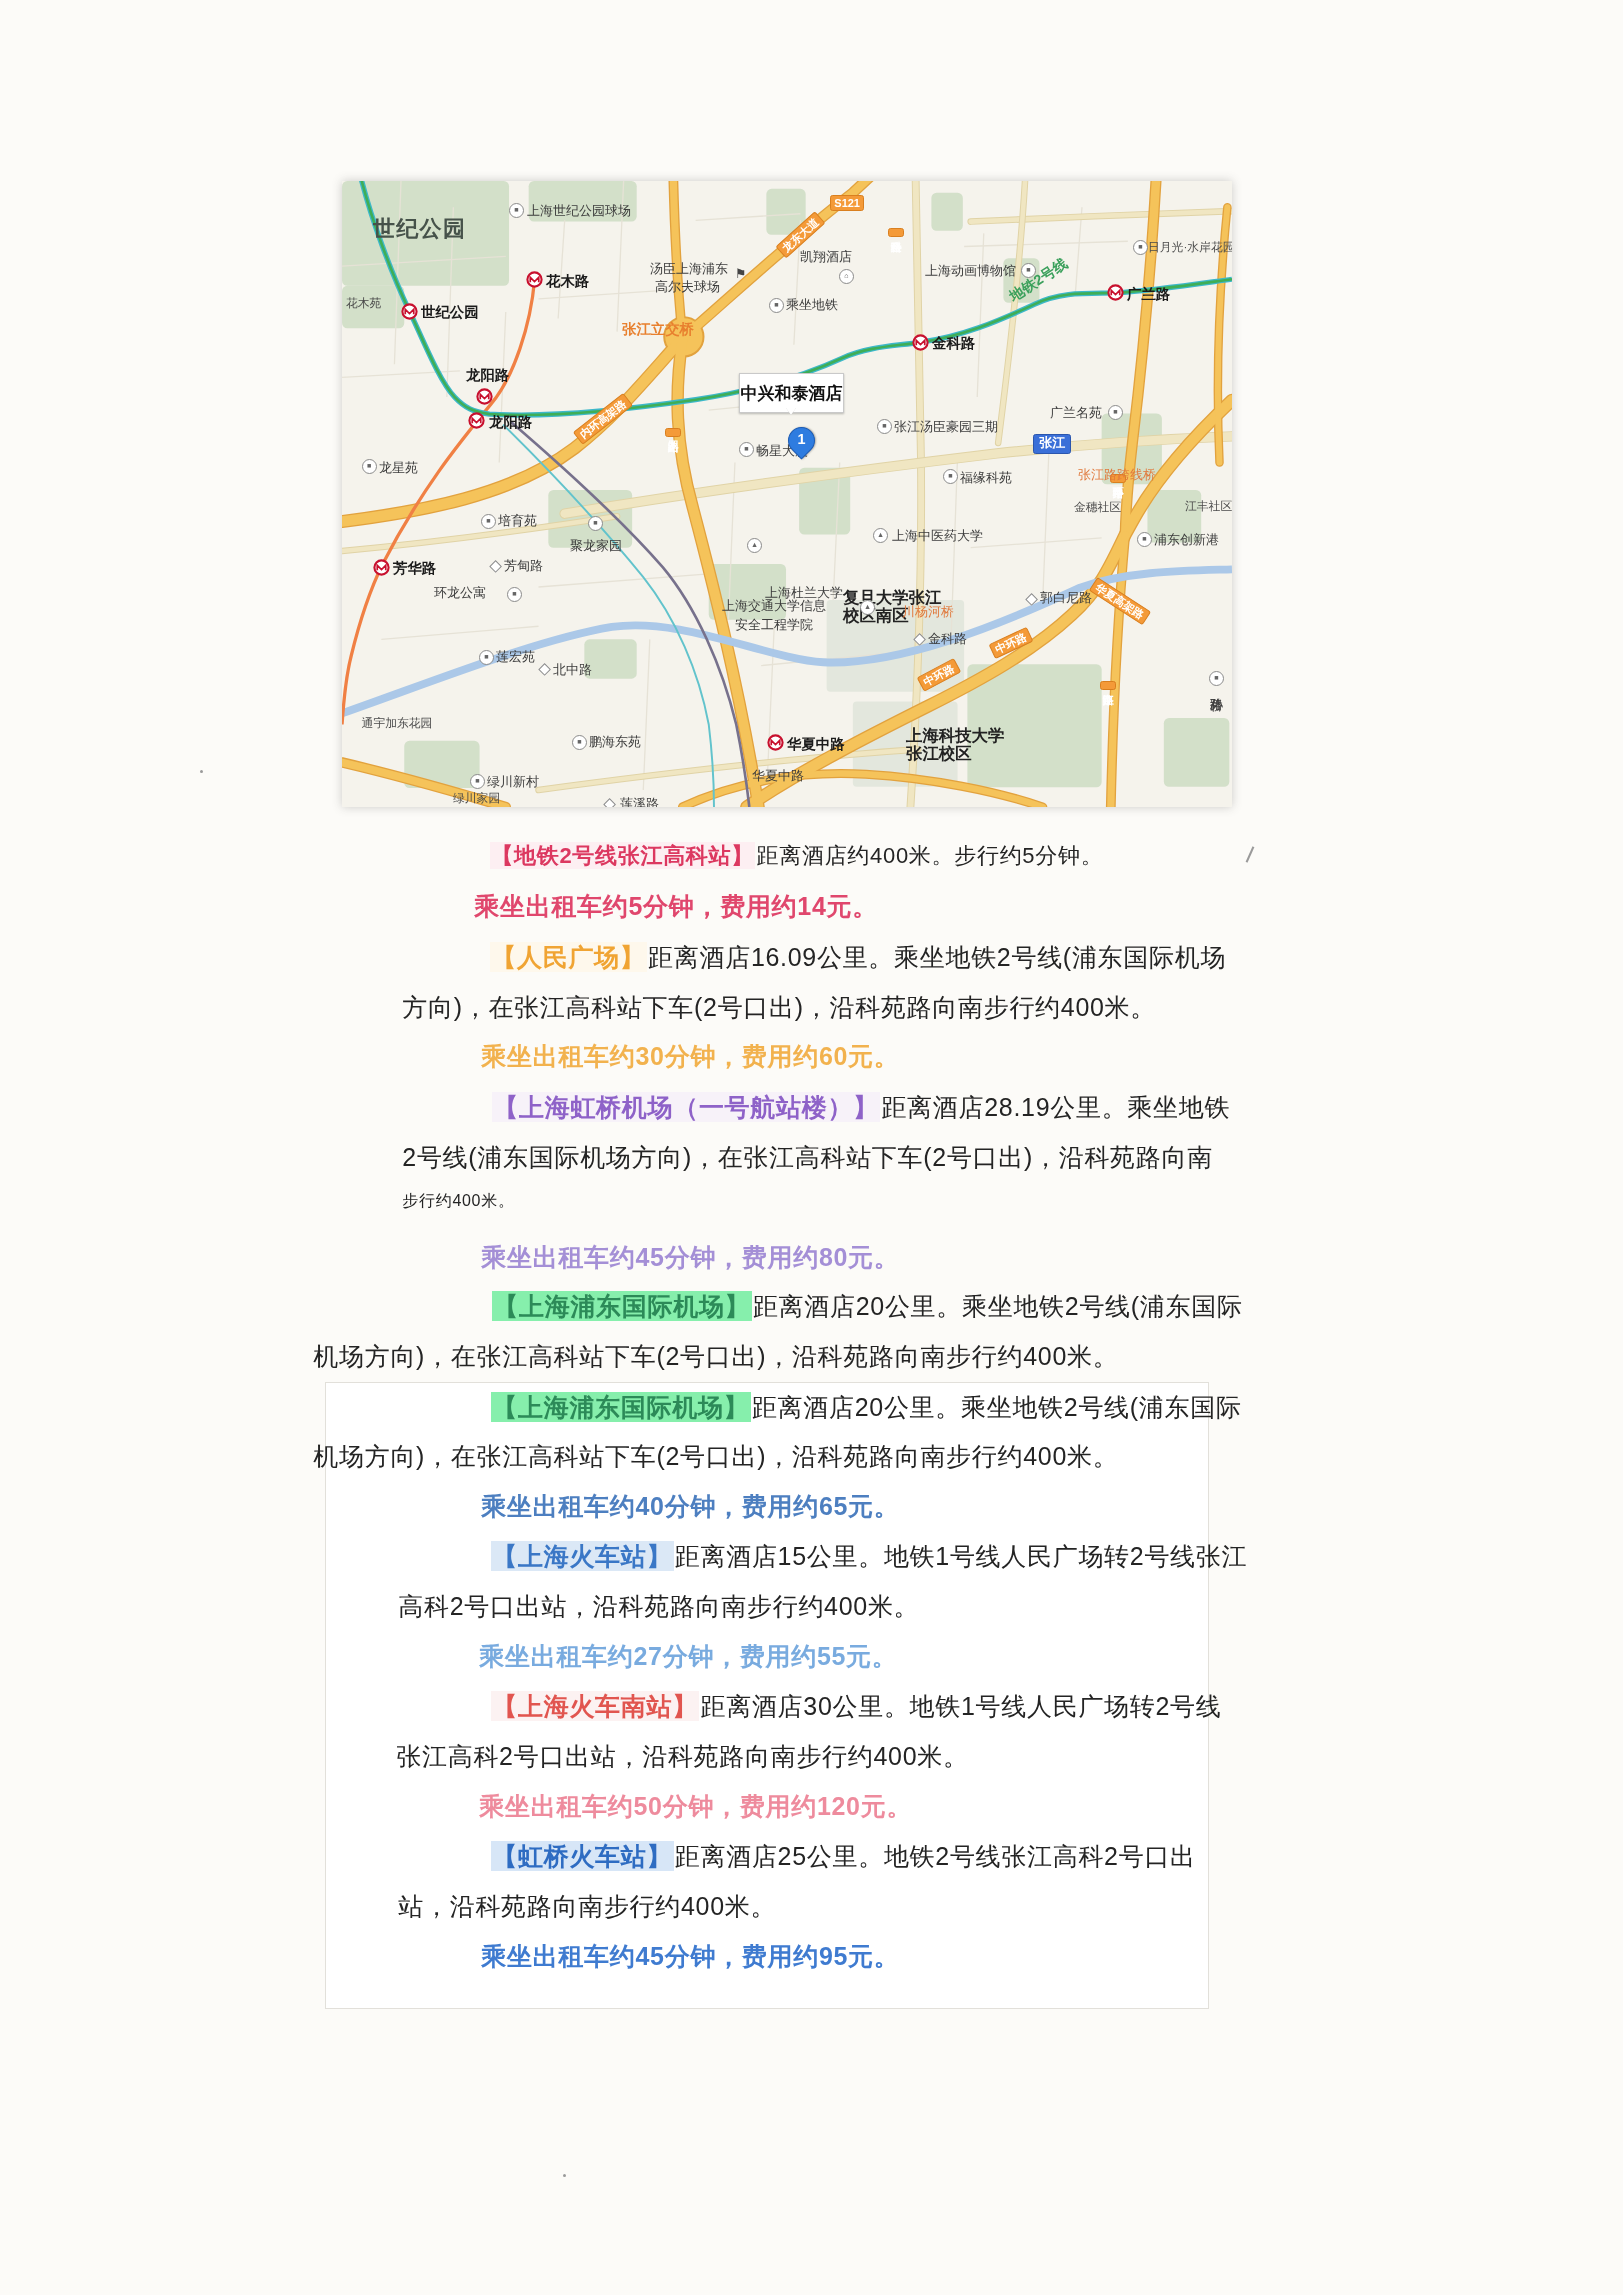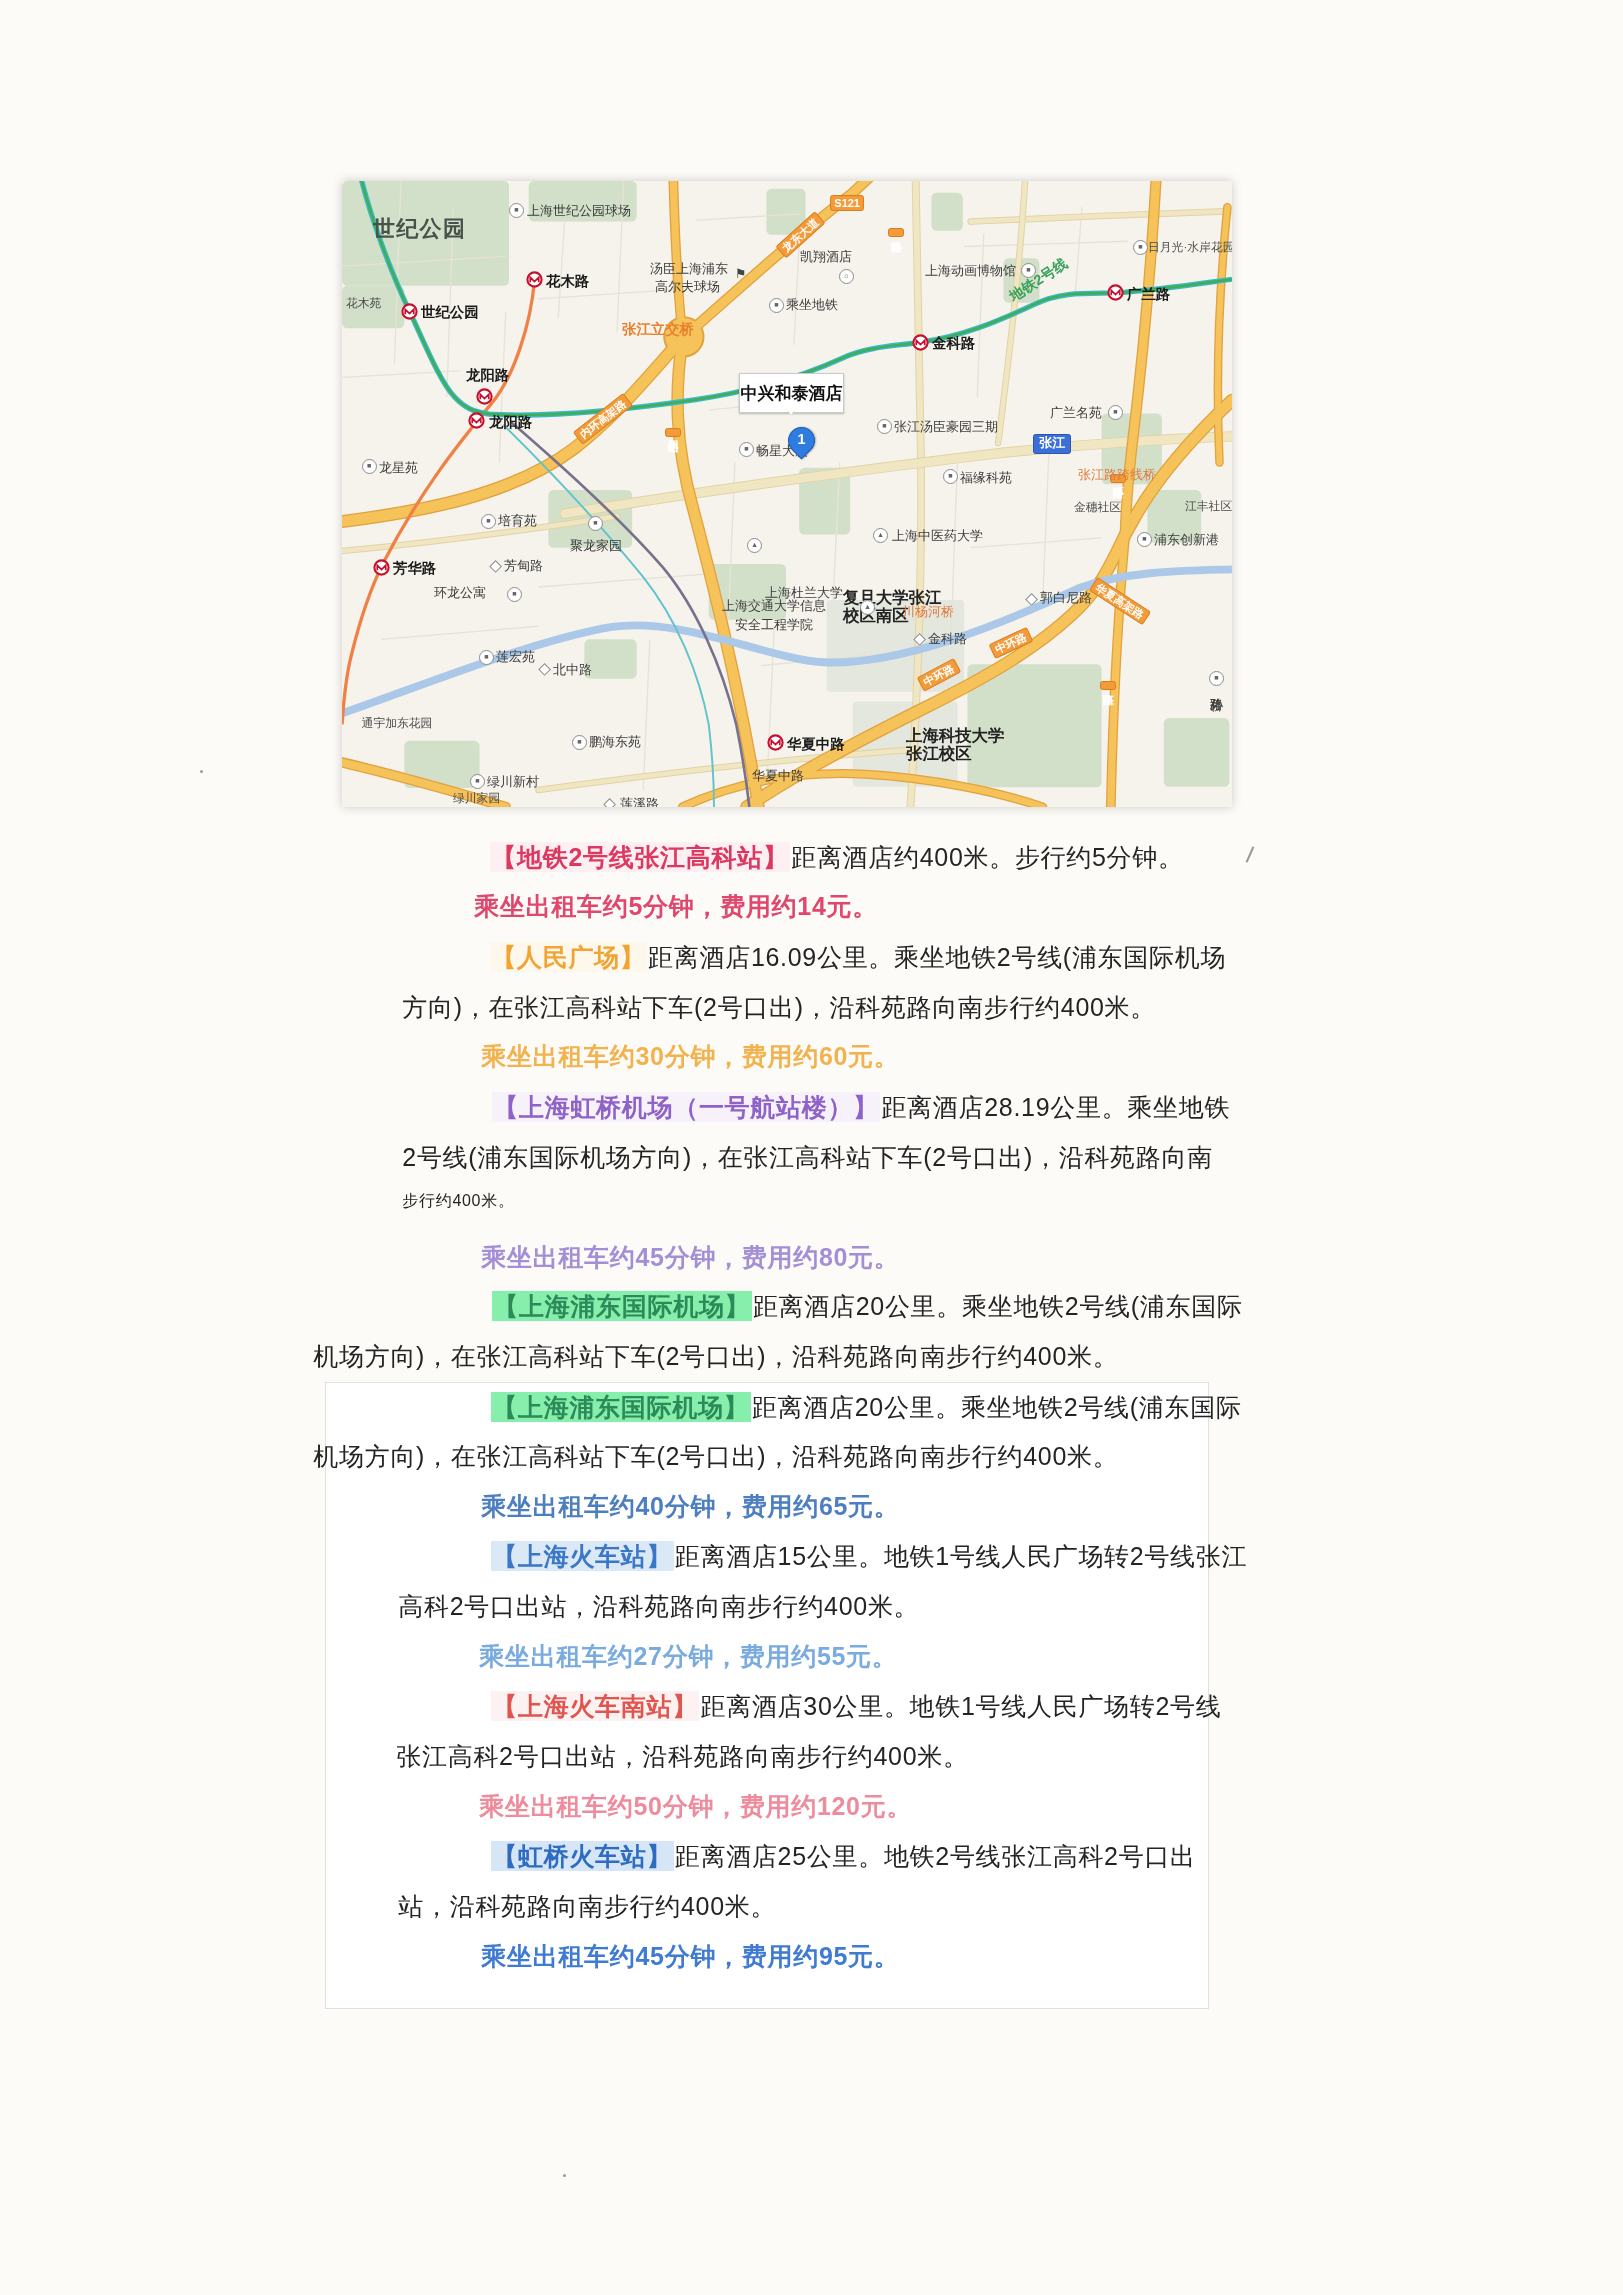--- a/index.html
+++ b/index.html
@@ -282,21 +282,21 @@
         </svg>
       </div>
       <div class="mlab lab-station" style="left: 445px; top: 554px;">华夏中路</div>
       <div class="hotelbox" style="left: 397px; top: 192px; width: 103px; height: 38px;">中兴和泰酒店</div>
       <div class="pin" style="left: 446px; top: 246px;">
         <span>1</span>
       </div>
     </div>
   <div id="panel" class="panel" style="left: 325px; top: 1382px; width: 882px; height: 625px;"></div>
   <div id="text-block">
-      <div class="dline" style="left: 490px; top: 842px; font-size: 25px;"><span class="seg s-red-h">【地铁2号线张江高科站】</span><span class="seg s-k">距离酒店约400米。步行约5分钟。</span></div>
+      <div class="dline" style="left: 490px; top: 842px; font-size: 22px;"><span class="seg s-red-h">【地铁2号线张江高科站】</span><span class="seg s-k">距离酒店约400米。步行约5分钟。</span></div>
       <div class="dline" style="left: 473px; top: 891px; font-size: 25px;"><span class="seg s-red">乘坐出租车约5分钟，费用约14元。</span></div>
       <div class="dline" style="left: 490px; top: 942px; font-size: 25px;"><span class="seg s-gold-h">【人民广场】</span><span class="seg s-k">距离酒店16.09公里。乘坐地铁2号线(浦东国际机场</span></div>
       <div class="dline" style="left: 401px; top: 992px; font-size: 25px;"><span class="seg s-k">方向)，在张江高科站下车(2号口出)，沿科苑路向南步行约400米。</span></div>
       <div class="dline" style="left: 480px; top: 1041px; font-size: 25px;"><span class="seg s-gold">乘坐出租车约30分钟，费用约60元。</span></div>
       <div class="dline" style="left: 492px; top: 1092px; font-size: 25px;"><span class="seg s-pur-h">【上海虹桥机场（一号航站楼）】</span><span class="seg s-k">距离酒店28.19公里。乘坐地铁</span></div>
       <div class="dline" style="left: 401px; top: 1142px; font-size: 25px;"><span class="seg s-k">2号线(浦东国际机场方向)，在张江高科站下车(2号口出)，沿科苑路向南</span></div>
       <div class="dline" style="left: 401px; top: 1191px; font-size: 16px;"><span class="seg s-k">步行约400米。</span></div>
       <div class="dline" style="left: 480px; top: 1242px; font-size: 25px;"><span class="seg s-pur">乘坐出租车约45分钟，费用约80元。</span></div>
       <div class="dline" style="left: 492px; top: 1291px; font-size: 25px;"><span class="seg s-grn-h">【上海浦东国际机场】</span><span class="seg s-k">距离酒店20公里。乘坐地铁2号线(浦东国际</span></div>
       <div class="dline" style="left: 312px; top: 1341px; font-size: 25px;"><span class="seg s-k">机场方向)，在张江高科站下车(2号口出)，沿科苑路向南步行约400米。</span></div>

